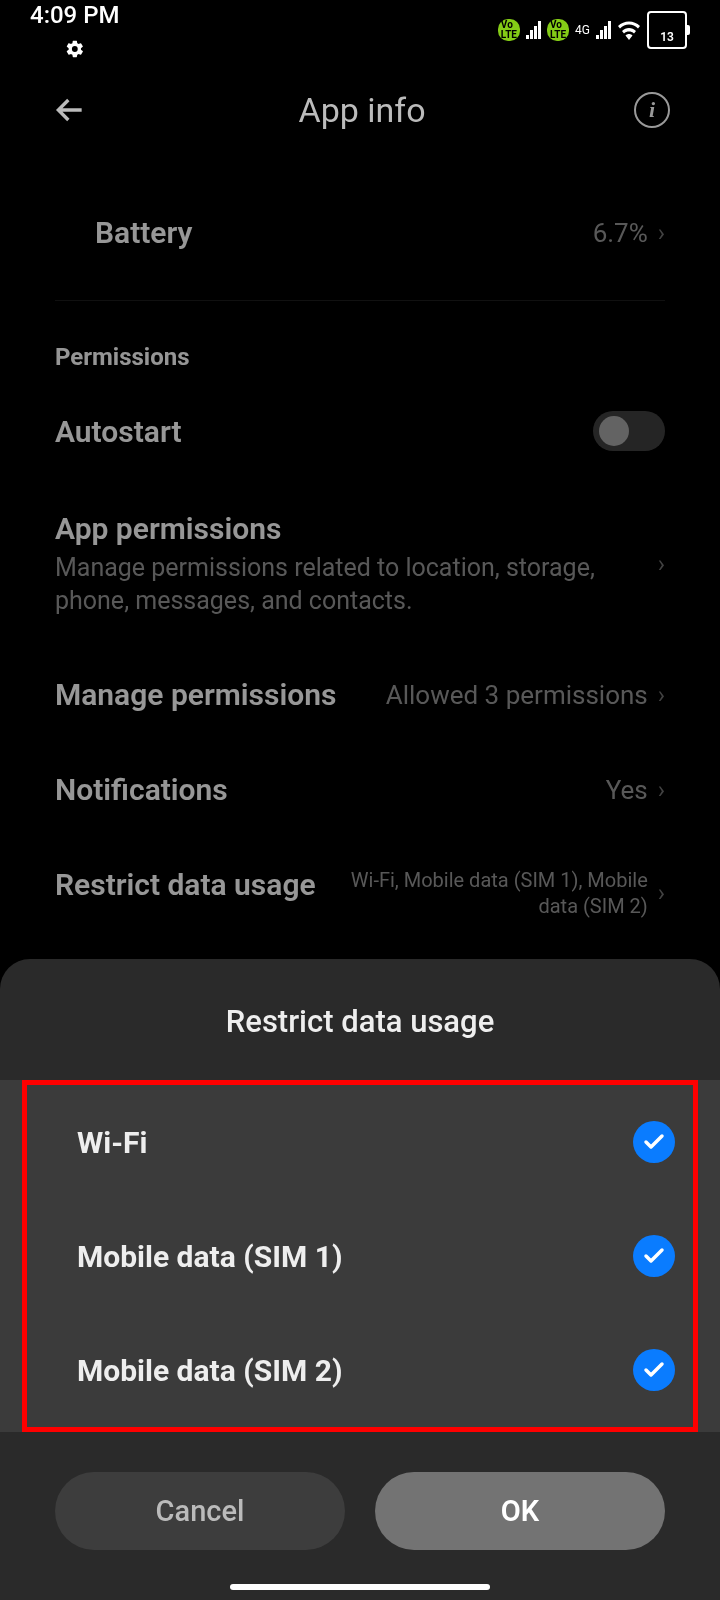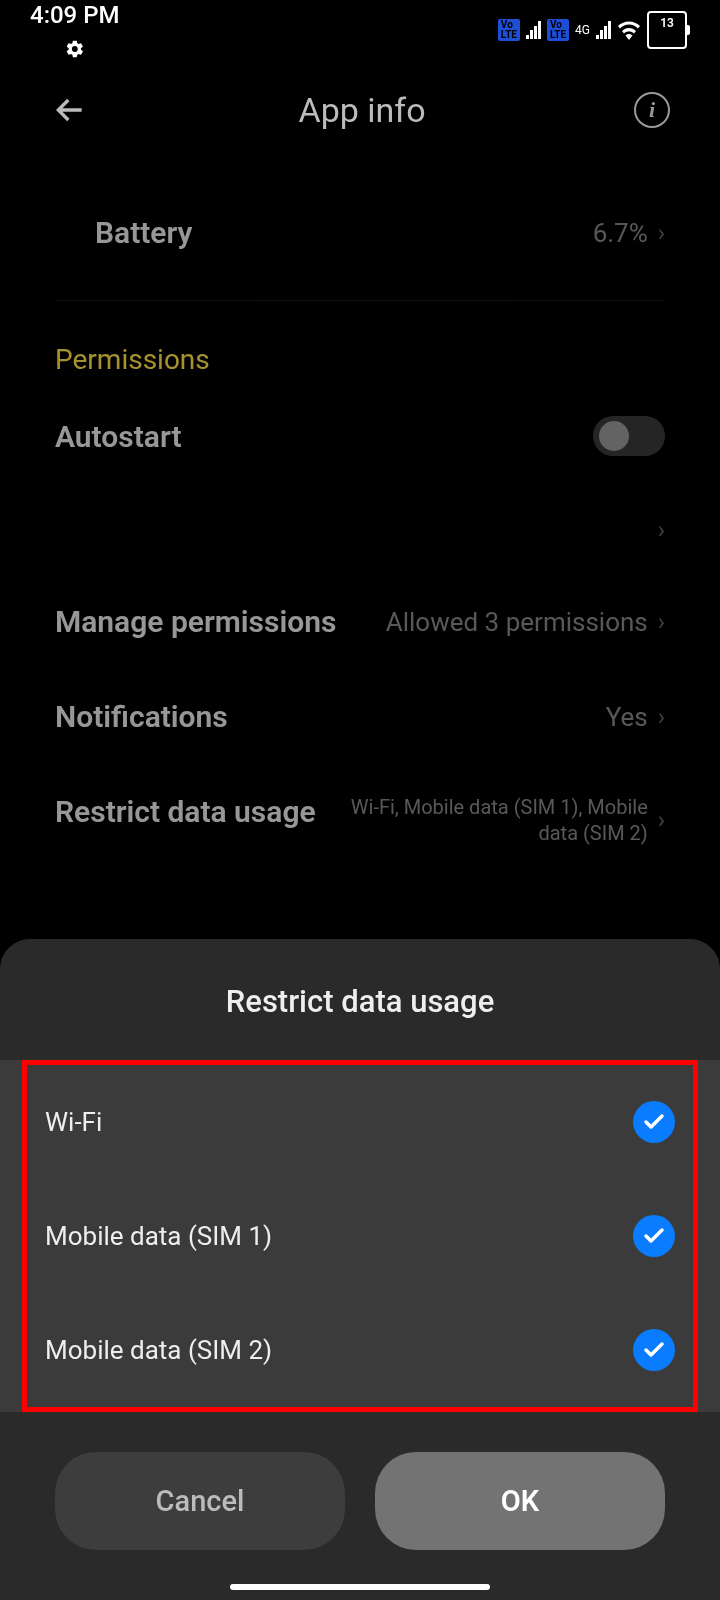--- a/index.html
+++ b/index.html
@@ -36,26 +36,26 @@
       flex-direction: column;
     }
     
     .status-right {
       display: flex;
       align-items: center;
       gap: 6px;
     }
     
     .volte-badge {
-      background: #1d4ed8;
+      background: #84cc16;
       color: #000;
       font-size: 10px;
       font-weight: bold;
       padding: 1px 3px;
-      border-radius: 2px;
+      border-radius: 10px;
       line-height: 1;
     }
     
     .signal-bars {
       display: flex;
       align-items: flex-end;
       gap: 1px;
       height: 18px;
     }
     
@@ -80,21 +80,21 @@
       align-items: center;
     }
     
     .battery-body {
       width: 40px;
       height: 22px;
       border: 2px solid #fff;
       border-radius: 4px;
       position: relative;
       display: flex;
-      align-items: flex-end;
+      align-items: flex-start;
       padding: 17px;
     }
     
     .battery-fill {
       height: 100%;
       width: 13%;
       background: #ff3b30;
       border-radius: 1px;
     }
     
@@ -189,23 +189,24 @@
       font-size: 24px;
     }
     
     .divider {
       height: 1px;
       background: #1a1a1a;
       margin: 20px 0;
     }
     
     .section-label {
-      font-size: 28px;
-      color: #fde047;
+      font-size: 24px;
+      color: #e5e5e5;
       padding: 22px 0 10px 0;
+      font-weight: bold;
     }
     
     .row-subtitle {
       font-size: 25px;
       color: #888;
       margin-top: 6px;
       line-height: 1.3;
     }
     
     .row-block {
@@ -261,23 +262,24 @@
     }
     
     .option-row {
       display: flex;
       justify-content: space-between;
       align-items: center;
       padding: 36px 0;
     }
     
     .option-label {
-      font-size: 26px;
-      font-weight: 400;
+      font-size: 30px;
+      font-weight: 700;
       color: #eeeeee;
+      margin-left: 32px;
     }
     
     .check-circle {
       width: 42px;
       height: 42px;
       background: #0a7cff;
       border-radius: 50%;
       display: flex;
       align-items: center;
       justify-content: center;
@@ -289,21 +291,21 @@
     }
     
     .sheet-buttons {
       display: flex;
       gap: 30px;
       padding: 40px 55px 50px 55px;
     }
     
     .btn {
       flex: 1;
-      height: 98px;
+      height: 78px;
       border-radius: 41px;
       display: flex;
       align-items: center;
       justify-content: center;
       font-size: 29px;
       font-weight: 500;
       border: none;
       text-align: right;
     }
     
@@ -402,20 +404,22 @@
 
   <div class="settings-row">
     <div class="row-title">Autostart</div>
     <div class="toggle">
       <div class="toggle-knob"></div>
     </div>
   </div>
 
   <div class="settings-row">
     <div class="row-block">
+      <div class="row-title">App permissions</div>
+      <div class="row-subtitle">Manage permissions related to location, storage, phone, messages, and contacts.</div>
     </div>
     <span class="chevron">›</span>
   </div>
 
   <div class="settings-row">
     <div class="row-title">Manage permissions</div>
     <div class="row-value">
       <span>Allowed 3 permissions</span>
       <span class="chevron">›</span>
     </div>

